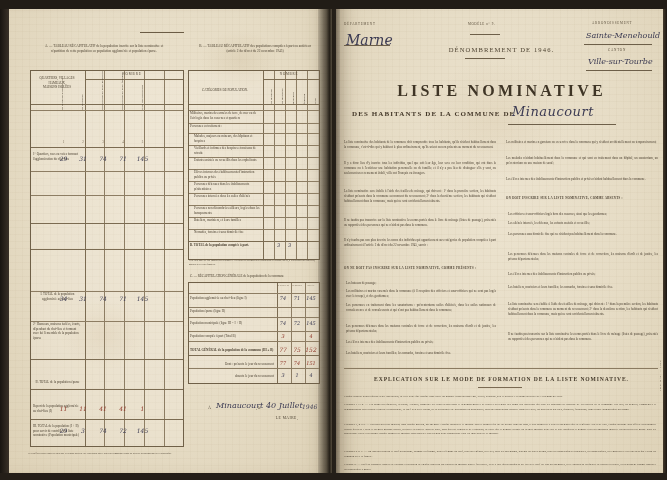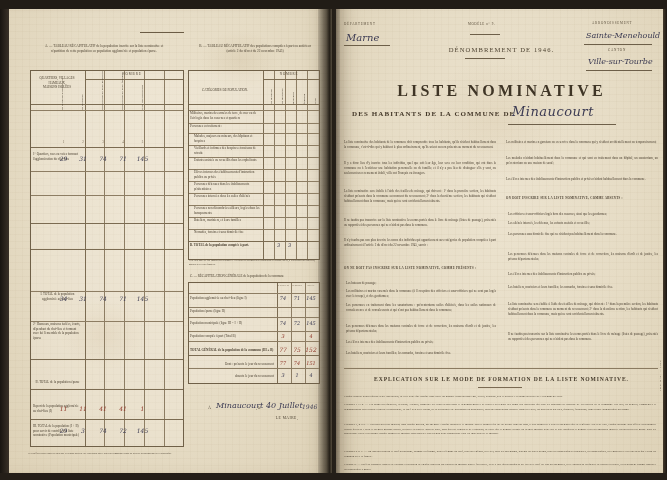--- a/index.html
+++ b/index.html
@@ -70,21 +70,21 @@
   .rule{position:absolute;height:1px;background:#6d5f49;}
   .rule.soft{background:#8a7a60;}
 
   #dn-title{position:absolute;left:336px;top:46px;width:331px;text-align:center;
      font-size:6.6px;letter-spacing:1.1px;color:#4a3f2e;}
   #ln-title{position:absolute;left:336px;top:82px;width:331px;text-align:center;
      font-size:16px;letter-spacing:3.2px;color:#3f3526;font-weight:bold;}
   #ln-sub{position:absolute;left:352px;top:110px;
      font-size:7px;letter-spacing:1.1px;color:#45392a;font-weight:bold;}
 
-  .hw-s{font-size:8px;}   .hw-m{font-size:10px;}  .hw-l{font-size:13px;}
+  .hw-s{font-size:8px;}   .hw-m{font-size:14px;}  .hw-l{font-size:13px;}
 
   .para{position:absolute;font-size:3.15px;line-height:1.62;color:#4c4132;
         text-align:justify;}
 
   #expl-title{position:absolute;left:336px;top:376px;width:331px;text-align:center;
      font-size:5.6px;letter-spacing:.9px;font-weight:bold;color:#463b2c;}
   #expl-rule{position:absolute;left:478px;top:387px;width:44px;height:1px;
      background:#7a6a52;}
 
   #side-note{position:absolute;right:5px;top:360px;font-size:2.7px;

